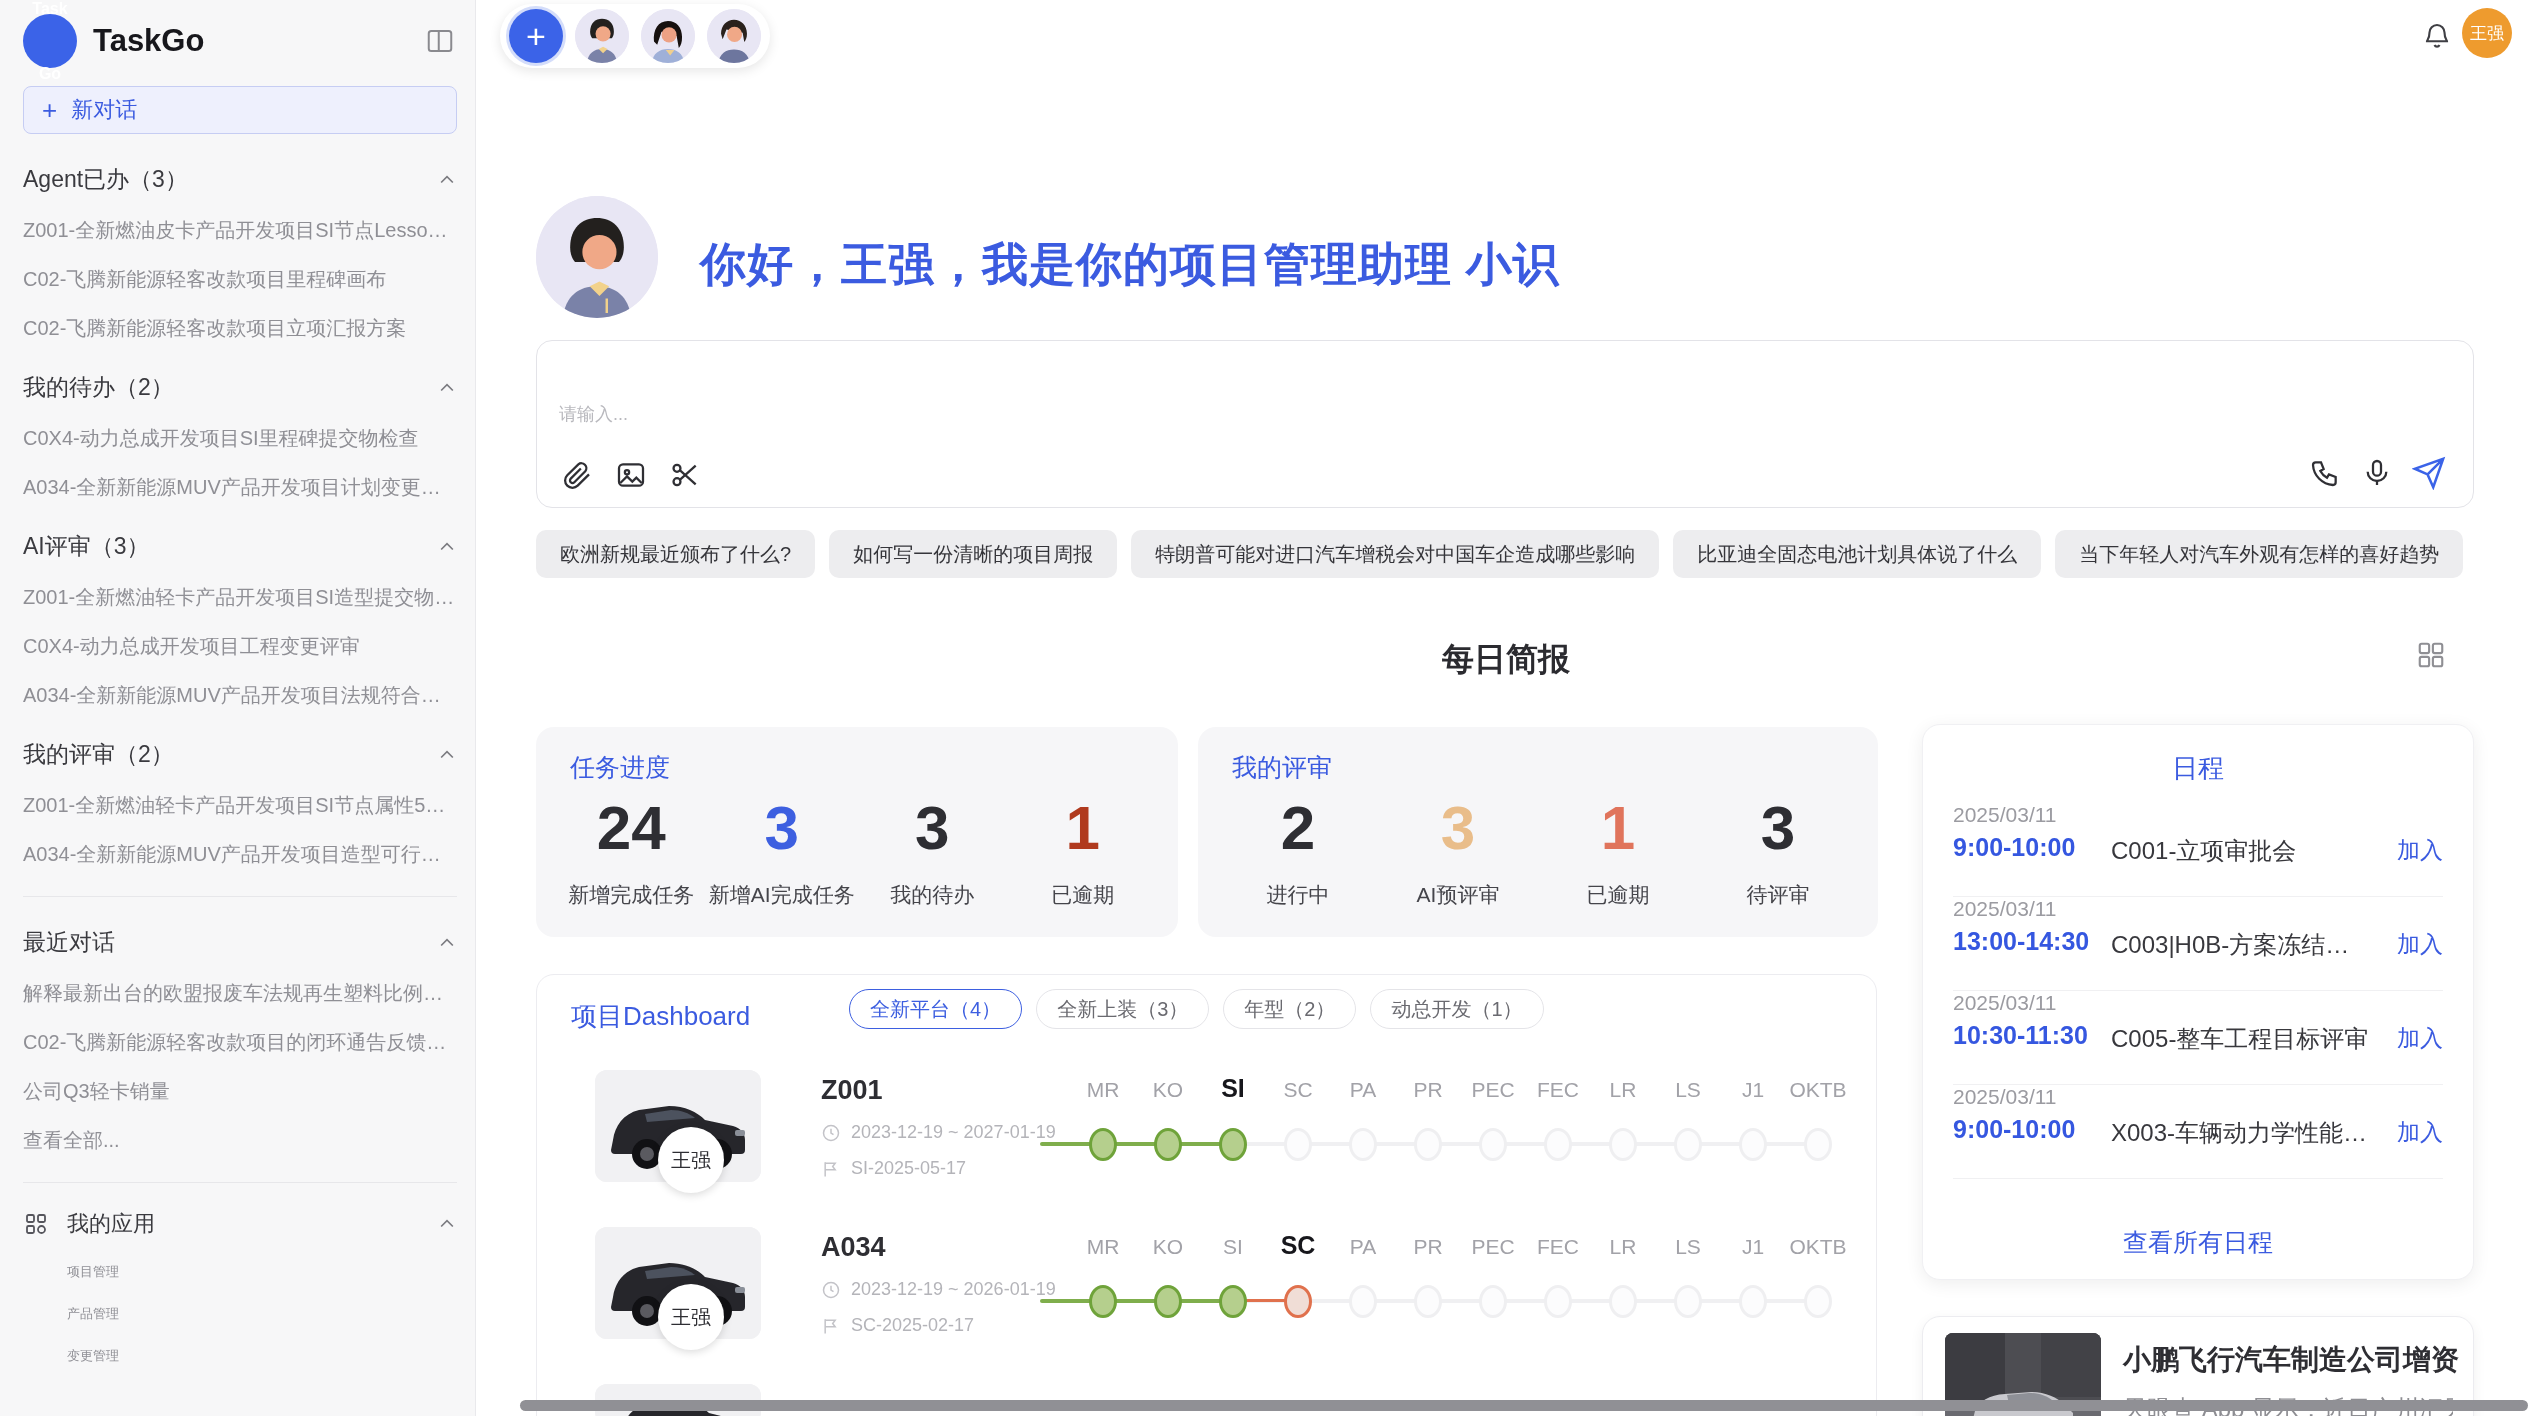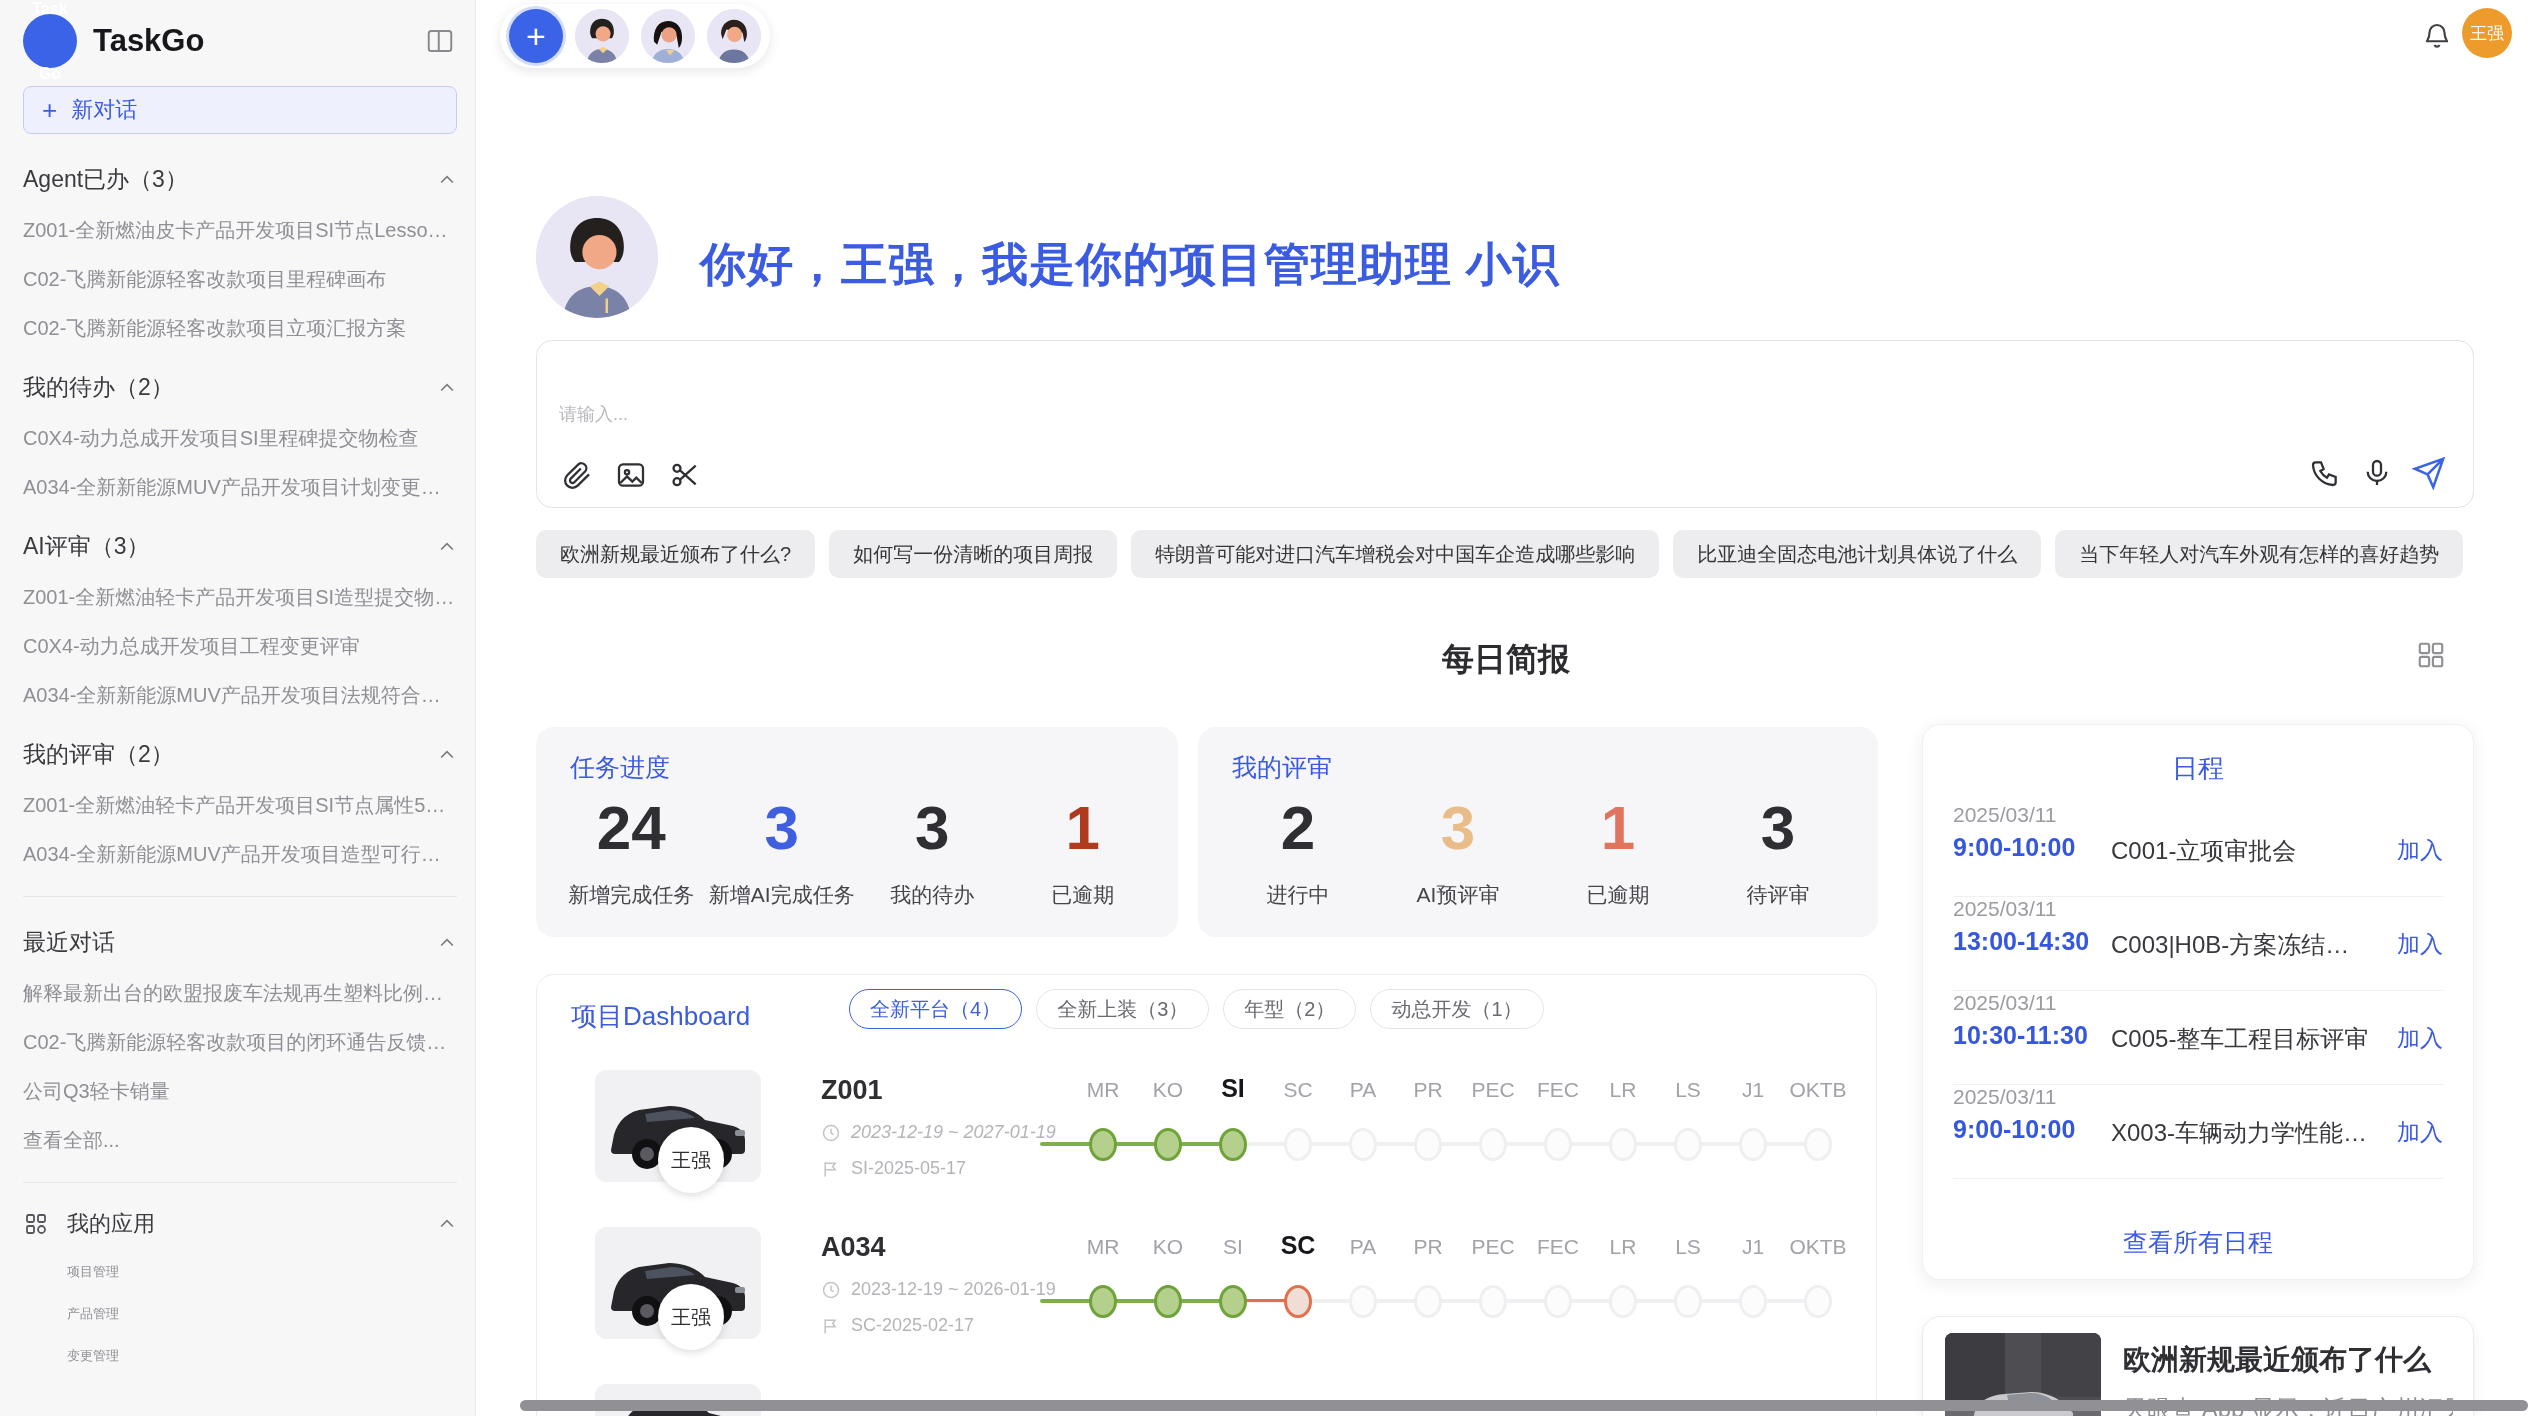--- a/index.html
+++ b/index.html
@@ -390,21 +390,21 @@
             <path d="M50 44l26-4c10 0 18 3 24 8l-48 4z" fill="#4c525e"></path>
             <circle cx="52" cy="84" r="15" fill="#111114"></circle>
             <circle cx="52" cy="84" r="7" fill="#5a5a60"></circle>
             <circle cx="122" cy="84" r="15" fill="#111114"></circle>
             <circle cx="122" cy="84" r="7" fill="#5a5a60"></circle>
             <rect x="140" y="60" width="10" height="6" rx="2" fill="#8a8f98"></rect>
           </svg>
       </div>
       <div class="owner-badge">王强</div>
       <div class="proj-code">Z001</div>
-      <div class="proj-meta" style="top:52px;font-style:italic;">
+      <div class="proj-meta" style="top:52px;">
         <span class="micon">
             <svg width="20" height="20" viewBox="0 0 24 24" fill="none" stroke="currentColor" stroke-width="1.8">
               <circle cx="12" cy="12" r="9"></circle>
               <path d="M12 7v5l3 2"></path>
             </svg>
           </span>
         <span>2023-12-19 ~ 2027-01-19</span>
       </div>
       <div class="proj-meta" style="top:88px;">
         <span class="micon">
@@ -558,19 +558,19 @@
           <rect width="156" height="104" fill="#4d4d52"></rect>
           <rect x="0" y="0" width="60" height="70" fill="#3c3c41"></rect>
           <rect x="96" y="0" width="60" height="64" fill="#424247"></rect>
           <rect x="0" y="70" width="156" height="34" fill="#6a6a70"></rect>
           <path d="M30 78c4-10 14-16 30-17l26-2c14 0 26 5 34 13l8 8v6H28z" fill="#c9c9ce"></path>
           <path d="M62 62l22-2c10 0 18 3 24 8l-44 3z" fill="#8e9097"></path>
           <circle cx="54" cy="94" r="9" fill="#1c1c1f"></circle>
           <circle cx="116" cy="94" r="9" fill="#1c1c1f"></circle>
         </svg>
     </div>
-    <div class="news-title">欧洲新规最近颁布了什么</div>
+    <div class="news-title">小鹏飞行汽车制造公司增资</div>
     <div class="news-snippet">天眼查 App 显示，近日广州汇天飞行汽...</div>
   </div>
 
   <div class="hscrollbar"></div>
 
 </div>
 
 </body></html>

